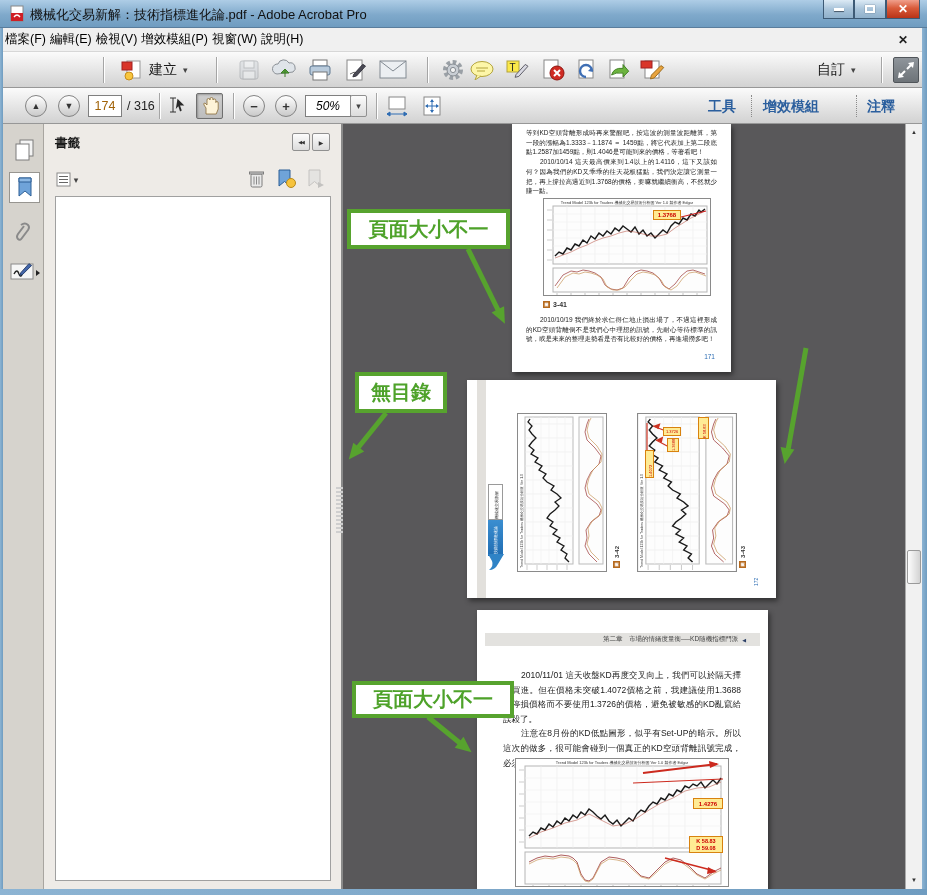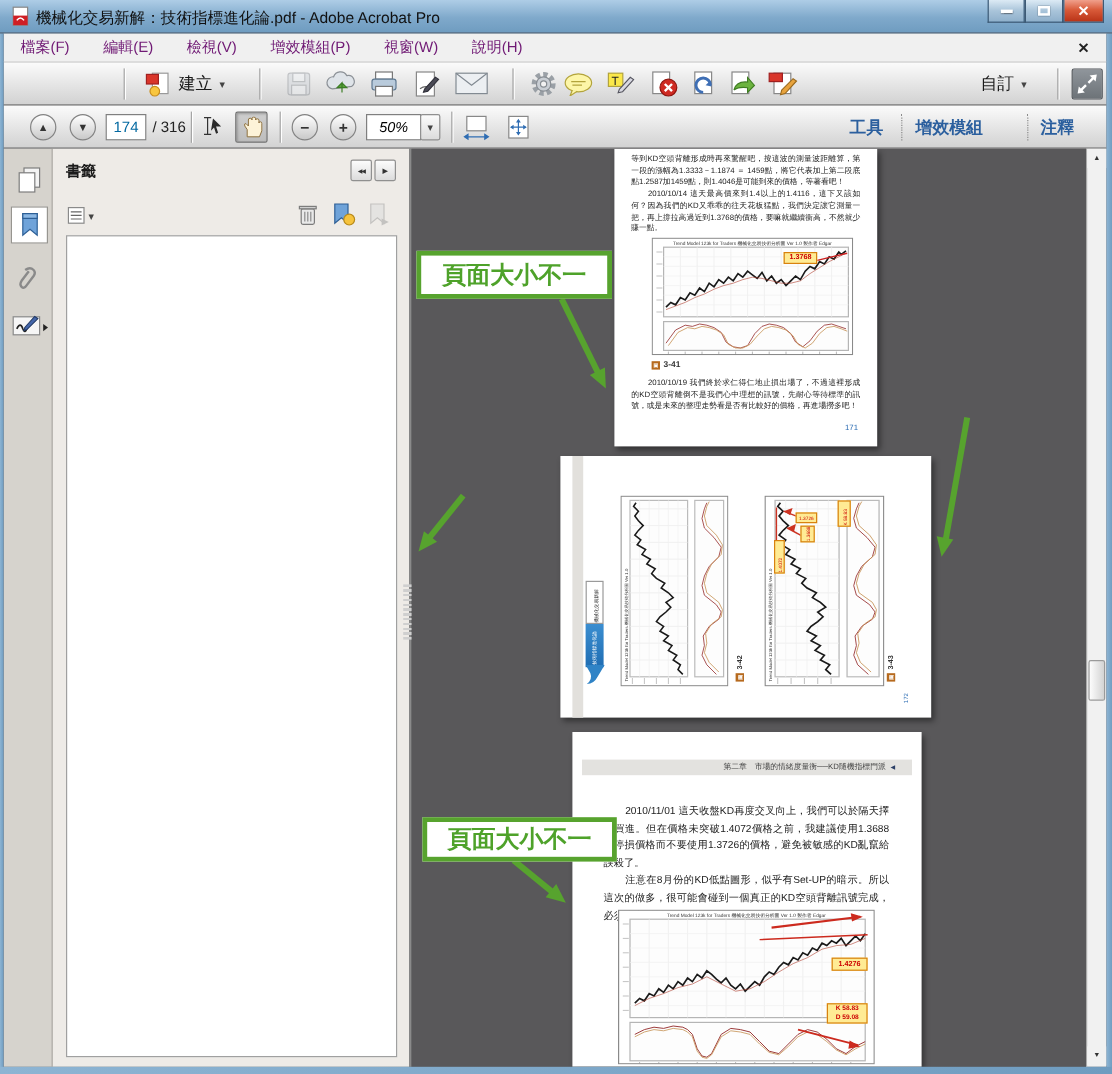--- a/index.html
+++ b/index.html
@@ -6,33 +6,33 @@
   *{box-sizing:border-box;font-family:"Liberation Sans",sans-serif;}
   .win{position:relative;width:927px;height:895px;overflow:hidden;background:#59585a;}
   .abs{position:absolute;}
   
   .titlebar{left:0;top:0;width:927px;height:28px;background:linear-gradient(#aecde6,#7fa9cb 55%,#6f9cc0);border-bottom:1px solid #5a7d9c;}
   .title-text{left:30px;top:6px;font-size:13px;color:#111;white-space:nowrap;}
   .winbtn{top:0;height:19px;border:1px solid #3d5a75;border-top:none;display:flex;align-items:center;justify-content:center;}
   .winbtn.minmax{background:linear-gradient(#dceaf5,#a9c4da 50%,#8fb0cb);}
   .winbtn.close{background:linear-gradient(#f0a08c,#d95b3a 45%,#b93317);}
   .menubar{left:3px;top:28px;width:919px;height:24px;background:#f0f0f0;border-bottom:1px solid #d7d7d7;display:flex;align-items:center;}
-  .menu-item{font-size:12.5px;color:#701a75;padding:4px 14px;}
+  .menu-item{font-size:12.5px;color:#000000;padding:4px 2px;}
   .toolbar{left:3px;background:linear-gradient(#fbfbfb,#dedede 70%,#d2d2d2);border-bottom:1px solid #979797;}
   .tb1{top:52px;width:919px;height:36px;}
   .tb2{top:88px;width:919px;height:36px;}
   .tbsep{width:1px;height:26px;background:#a5a5a5;box-shadow:1px 0 0 #fff;}
   .tblabel{font-size:14px;color:#1a1a1a;}
   .caret{font-size:9px;color:#444;}
   .bluelabel{font-size:14px;color:#2b5f9e;font-weight:600;}
   .dotsep{width:1px;height:22px;border-left:1px dotted #8a8a8a;}
   .cbtn{width:22px;height:22px;border-radius:50%;background:linear-gradient(#ffffff,#c9c9c9);border:1px solid #838383;display:flex;align-items:center;justify-content:center;}
   .sqbtn{background:linear-gradient(#fcfcfc,#dcdcdc);border:1px solid #909090;border-radius:2px;display:flex;align-items:center;justify-content:center;}
   .pressed{background:linear-gradient(#cfcfcf,#bdbdbd);border:1px solid #6f6f6f;box-shadow:inset 1px 1px 2px rgba(0,0,0,.25);}
-  .pageinput{width:34px;height:22px;border:1px solid #7f7f7f;background:#fff;font-size:12.5px;text-align:center;color:#0369a1;padding:0;}
+  .pageinput{width:34px;height:22px;border:1px solid #7f7f7f;background:#fff;font-size:12.5px;text-align:center;color:#a16207;padding:0;}
   .zoombox{width:46px;height:22px;border:1px solid #7f7f7f;background:#fff;font-size:12px;display:flex;align-items:center;justify-content:center;color:#000;}
   .zoomcaret{width:17px;height:22px;}
   
   .navstrip{left:3px;top:124px;width:41px;height:765px;background:#d6d3cd;border-right:1px solid #a8a5a0;}
   .bmpanel{left:44px;top:124px;width:297px;height:765px;background:#eeebe7;}
   .bmtitle{font-size:12.5px;font-weight:bold;color:#1a1a1a;}
   .bmempty{left:11px;top:72px;width:276px;height:685px;background:#fff;border:1px solid #a0a0a0;}
   .divider{left:341px;top:124px;width:2px;height:765px;background:#8a8a8a;}
   .grip{left:336px;top:487px;width:8px;height:46px;background:repeating-linear-gradient(to bottom,#cfcfcf 0 2px,transparent 2px 4px);}
   
@@ -470,20 +470,21 @@
     <div class="abs scrollbtn" style="top:0;">
         <span>▲</span>
       </div>
     <div class="abs thumb"></div>
     <div class="abs scrollbtn" style="top:748px;">
         <span>▼</span>
       </div>
   </div>
 
   <div class="callout" style="left:347px;top:209px;width:163px;height:40px;">頁面大小不一</div>
+  <div class="callout" style="left:355px;top:372px;width:92px;height:41px;">無目錄</div>
   <div class="callout" style="left:352px;top:681px;width:162px;height:37px;">頁面大小不一</div>
 
   <svg class="overlay" width="927" height="895">
     <g stroke="#57a32e" stroke-width="5" fill="#57a32e">
       <line x1="468" y1="249" x2="501" y2="316"></line>
       <g transform="translate(504,322) rotate(63.8)">
           <path d="M2,0 L-14,-7 L-14,7 z" stroke="none"></path>
         </g>
       <line x1="386" y1="413" x2="353" y2="454"></line>
       <g transform="translate(350,458) rotate(128.7)">

